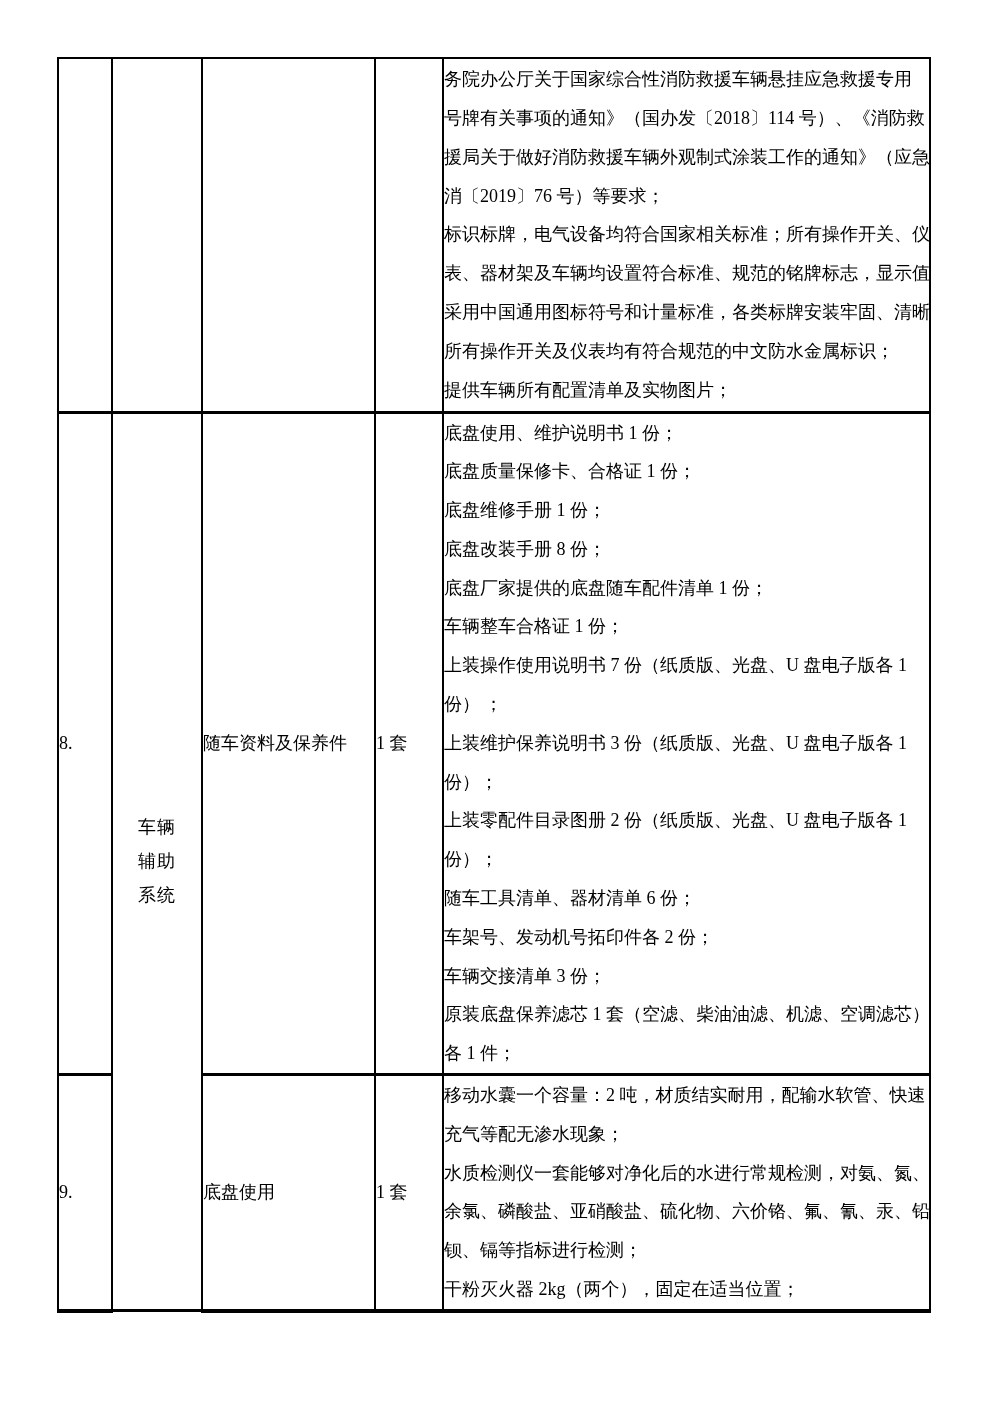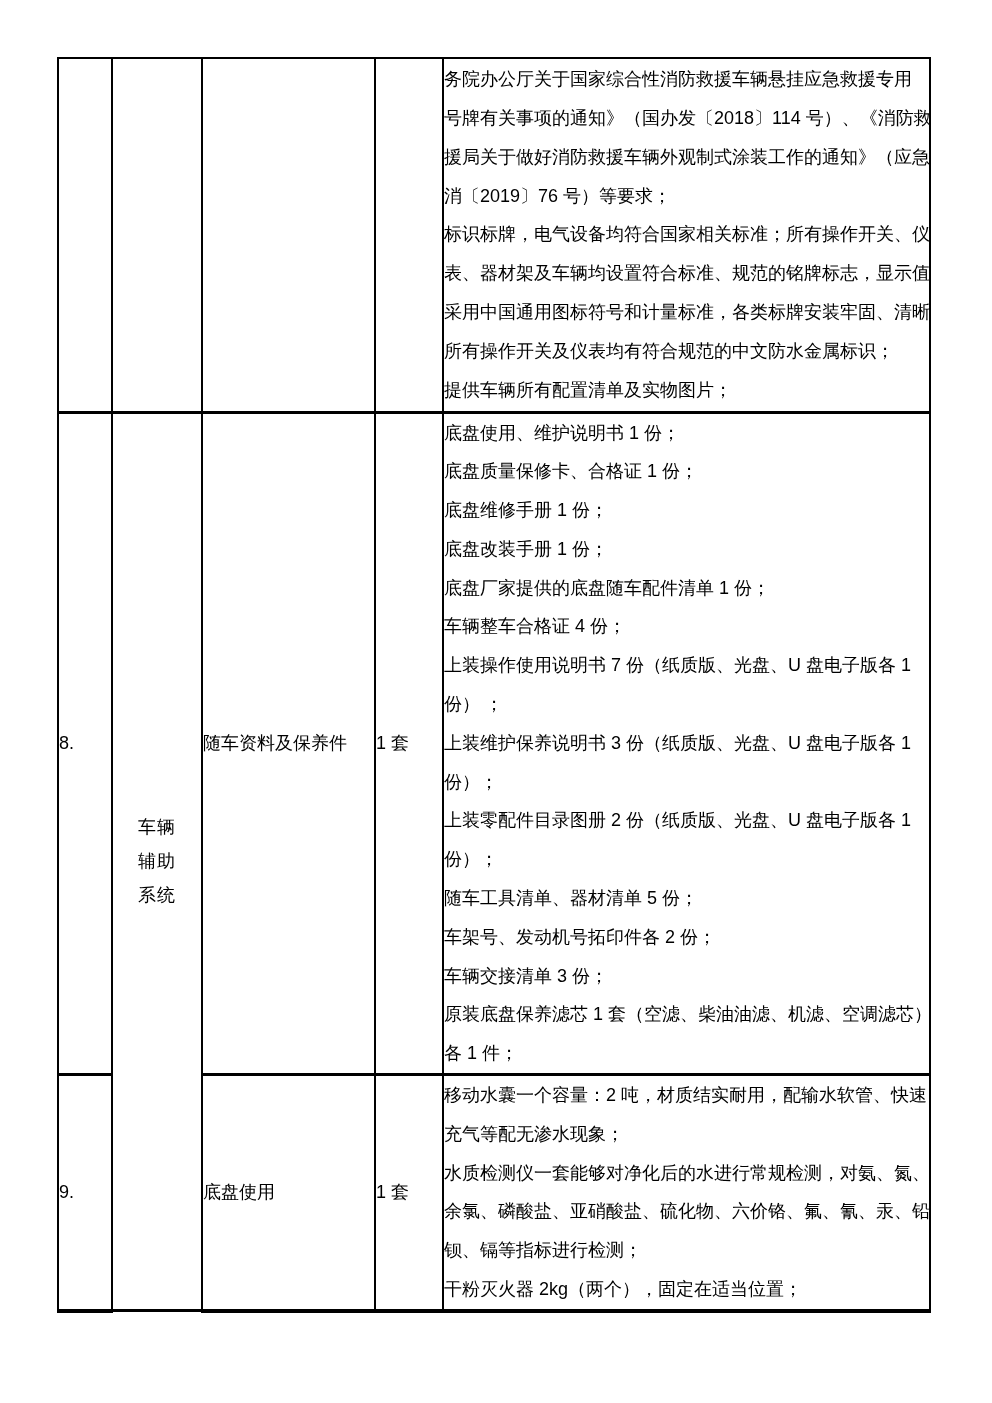--- a/index.html
+++ b/index.html
@@ -6,21 +6,21 @@
     margin: 0;
     padding: 0;
     background: #ffffff;
   }
   .page {
     position: relative;
     width: 992px;
     height: 1403px;
     background: #ffffff;
     overflow: hidden;
-    font-family: Liberation Sans, sans-serif;
+    font-family: Liberation Serif, serif;
     color: #000000;
   }
   table.spec {
     position: absolute;
     left: 57px;
     top: 57px;
     width: 872px;
     border-collapse: collapse;
     table-layout: fixed;
     border: 2px solid #000;
@@ -98,30 +98,30 @@
             <div class="cat-line">车辆</div>
             <div class="cat-line">辅助</div>
             <div class="cat-line">系统</div>
           </td>
         <td class="cell-item">随车资料及保养件</td>
         <td class="cell-qty">1 套</td>
         <td class="cell-desc">
             <div class="desc-line">底盘使用、维护说明书 1 份；</div>
             <div class="desc-line">底盘质量保修卡、合格证 1 份；</div>
             <div class="desc-line">底盘维修手册 1 份；</div>
-            <div class="desc-line">底盘改装手册 1 份；</div>
+            <div class="desc-line">底盘改装手册 8 份；</div>
             <div class="desc-line">底盘厂家提供的底盘随车配件清单 1 份；</div>
-            <div class="desc-line">车辆整车合格证 4 份；</div>
+            <div class="desc-line">车辆整车合格证 1 份；</div>
             <div class="desc-line">上装操作使用说明书 7 份（纸质版、光盘、U 盘电子版各 1</div>
             <div class="desc-line">份） ；</div>
             <div class="desc-line">上装维护保养说明书 3 份（纸质版、光盘、U 盘电子版各 1</div>
             <div class="desc-line">份）；</div>
             <div class="desc-line">上装零配件目录图册 2 份（纸质版、光盘、U 盘电子版各 1</div>
             <div class="desc-line">份）；</div>
-            <div class="desc-line">随车工具清单、器材清单 5 份；</div>
+            <div class="desc-line">随车工具清单、器材清单 6 份；</div>
             <div class="desc-line">车架号、发动机号拓印件各 2 份；</div>
             <div class="desc-line">车辆交接清单 3 份；</div>
             <div class="desc-line">原装底盘保养滤芯 1 套（空滤、柴油油滤、机滤、空调滤芯）</div>
             <div class="desc-line">各 1 件；</div>
           </td>
       </tr>
       <tr class="row-nine">
         <td class="cell-num">9.</td>
         <td class="cell-item">底盘使用</td>
         <td class="cell-qty">1 套</td>

